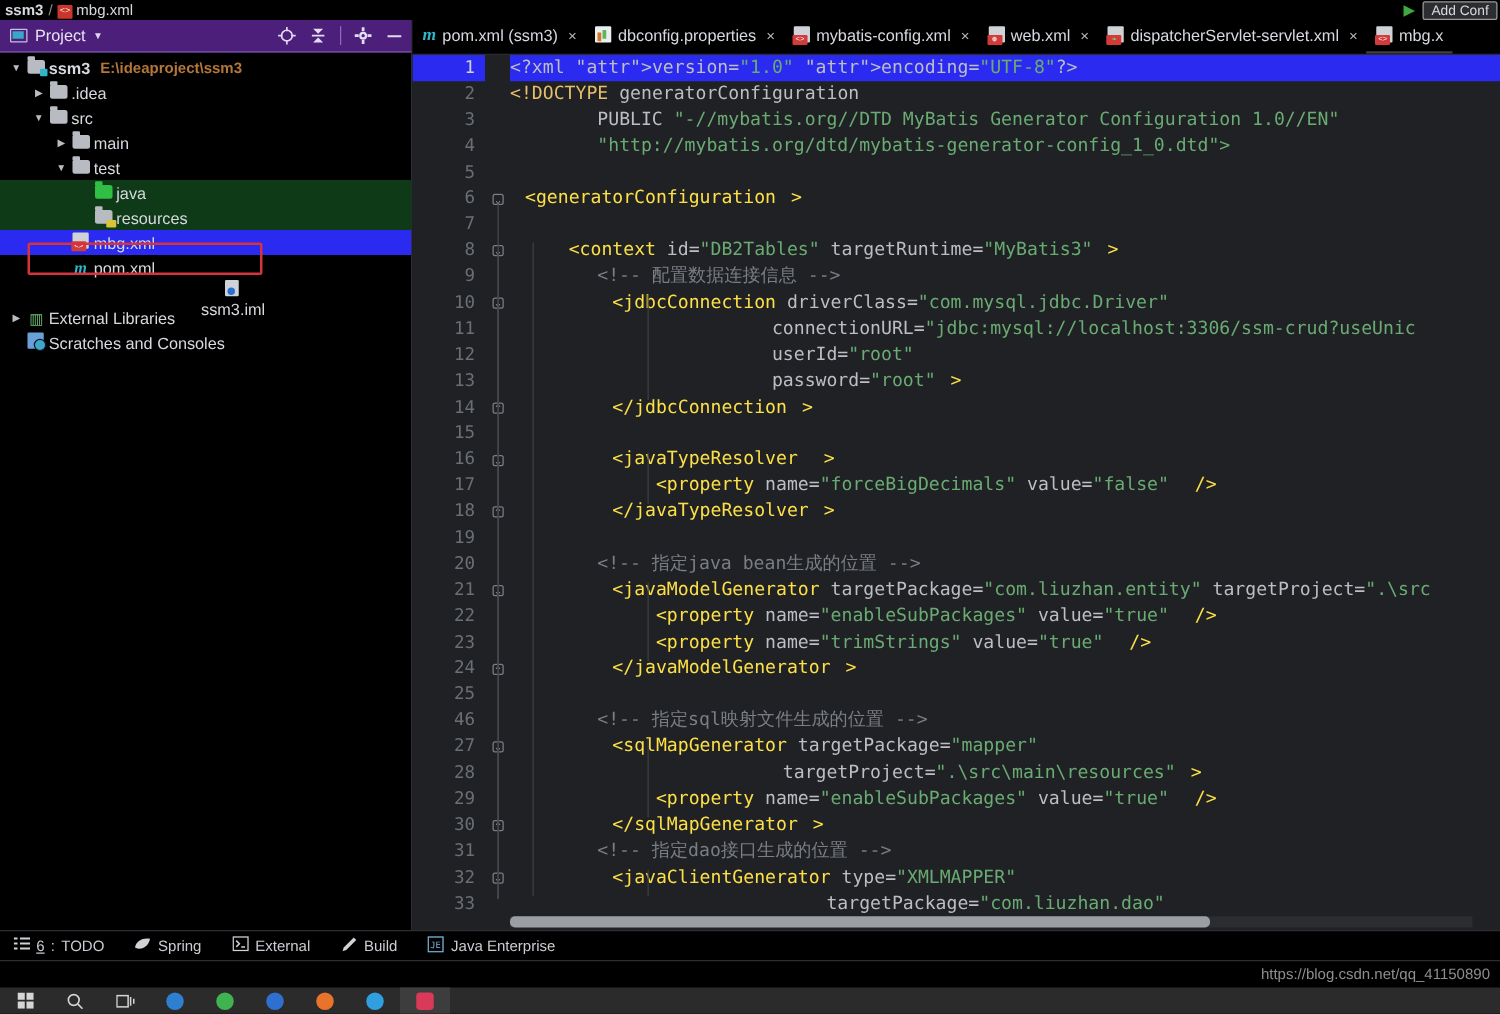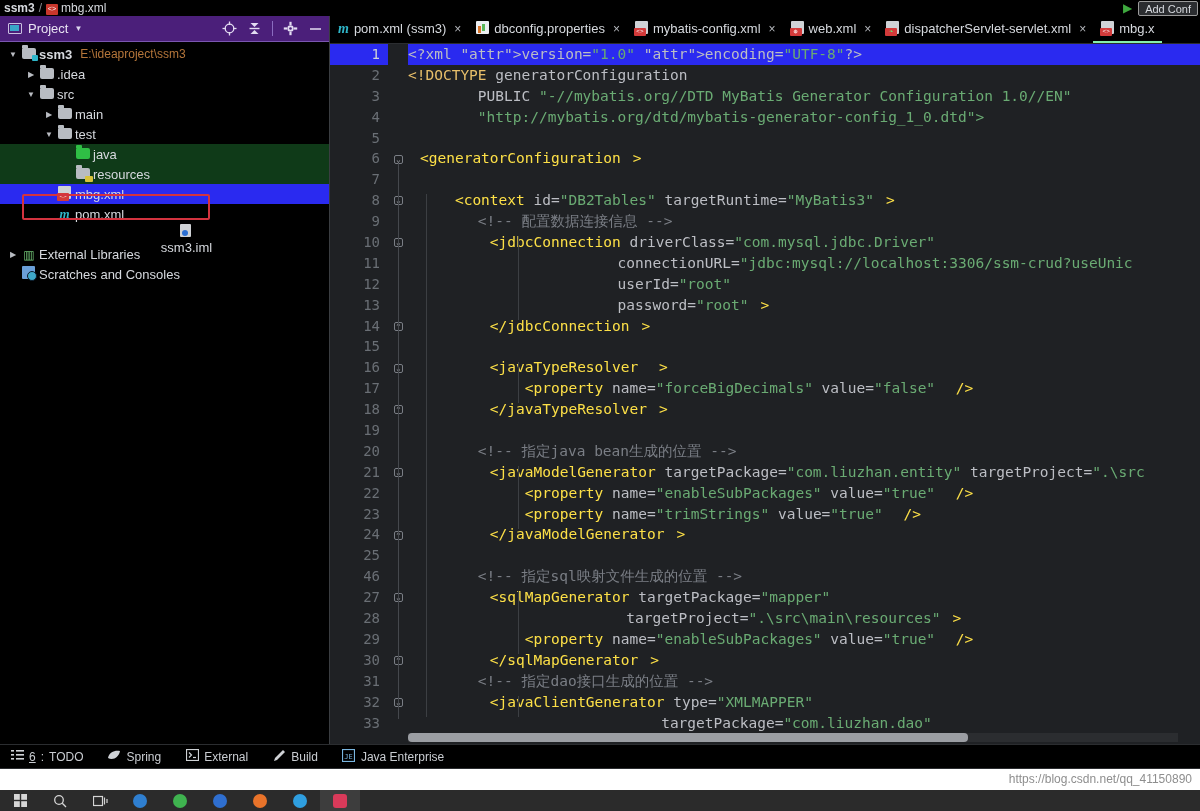--- a/index.html
+++ b/index.html
@@ -68,21 +68,21 @@
     height: 20px; display: flex; align-items: center; padding-left: 6px;
     white-space: nowrap; position: relative;
   }
   .trow.sel-green { background: #0f3a18; }
   .trow.sel-blue { background: #2a2af0; }
   .arrow { width: 14px; color: #b9bcc2; font-size: 8px; text-align: center; flex: none; }
   .arrow.empty { visibility: hidden; }
   .ico { width: 17px; flex: none; display: inline-block; text-align: center; }
   .lbl { margin-left: 2px; }
   .lbl.bold { font-weight: 700; }
-  .path { color: #b5763a; margin-left: 8px; font-size: 12px; }
+  .path { color: #b5763a; margin-left: 8px; font-size: 12px; font-weight: bold; }
 
   
   .folder {
     display: inline-block; width: 14px; height: 11px; background: #b8bcc2;
     border-radius: 1px 2px 2px 2px; position: relative;
   }
   .folder:before {
     content:''; position: absolute; left: 0; top: -3px; width: 6px; height: 3px;
     background: #b8bcc2; border-radius: 1px 1px 0 0;
   }
@@ -131,21 +131,21 @@
   .tabbar {
     position: absolute; left: 330px; top: 16px; width: 870px; height: 28px;
     background: #000; display: flex; align-items: flex-end; overflow: hidden;
     border-bottom: 1px solid #2b2d30;
   }
   .tab {
     height: 27px; display: flex; align-items: center; gap: 5px;
     padding: 0 7px 0 8px; color: #d6d9de; font-size: 13px; white-space: nowrap;
     border-bottom: 2px solid transparent;
   }
-  .tab.active { border-bottom: 2px solid #86efac; }
+  .tab.active { border-bottom: 2px solid #404040; }
   .tab .x { color: #b5b8bd; font-size: 12px; margin-left: 3px; }
   .tico-m { color:#2fb6c9; font-style:italic; font-weight:700;
             font-family:"Liberation Serif", serif; font-size:14px; }
   .tico-props {
     display:inline-block; width:13px; height:13px; background:#eceff2;
     border-radius:1px; position:relative;
   }
   .tico-props:after { content:''; position:absolute; left:2px; bottom:1px;
     width:3px; height:7px; background:#d8742a; box-shadow: 4px -2px 0 #5bb85b; }
   .tico-xml {
@@ -210,21 +210,21 @@
     position: absolute; left: 0; top: 744px; width: 1200px; height: 24px;
     background: #000; display: flex; align-items: center;
     border-top: 1px solid #2b2d30; color: #c9ccd1; font-size: 12px;
   }
   .bb-item { display: flex; align-items: center; gap: 5px; padding: 0 14px 0 10px; }
   .bb-item .num { text-decoration: underline; }
   .bb-ico { width: 14px; display: inline-block; text-align: center; color: #cfd2d6; }
 
   .statusbar {
     position: absolute; left: 0; top: 768px; width: 1200px; height: 25px;
-    background: #ffffff; border-top: 1px solid #2b2d30;
+    background: #000000; border-top: 1px solid #2b2d30;
   }
   .watermark {
     position: absolute; right: 8px; top: 3px; color: #8e8e8e;
     font-size: 12px; font-family: "Liberation Sans", sans-serif;
   }
 
   
   .taskbar {
     position: absolute; left: 0; top: 790px; width: 1200px; height: 21px;
     background: #2b2b2b; display: flex; align-items: center; gap: 0;

